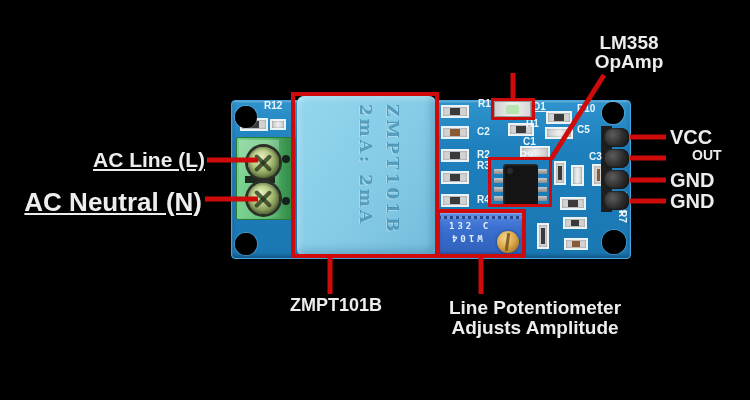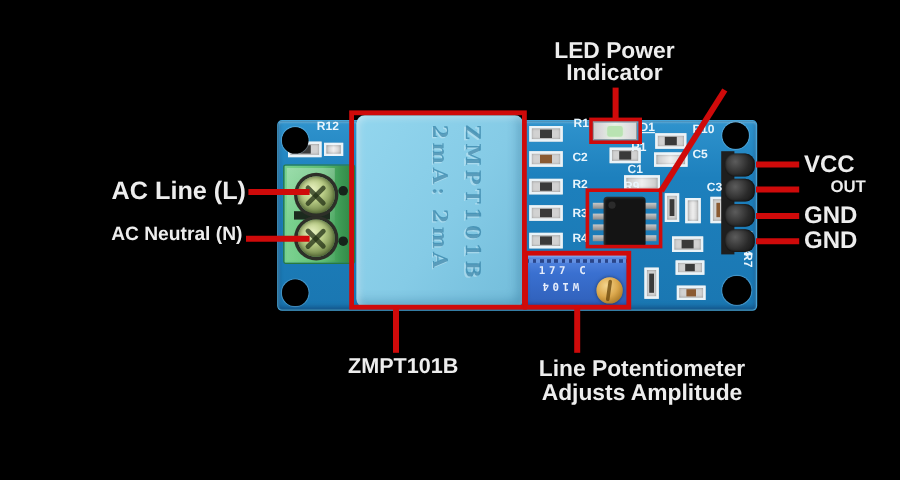--- a/index.html
+++ b/index.html
@@ -81,21 +81,21 @@
   .hpin { position:absolute; left:604px; width:25px; height:19px; border-radius:8px; z-index:21;
     background:radial-gradient(circle at 35% 35%, #5c5c5c 0%, #2a2a2a 55%, #121212 100%);
     box-shadow: inset 0 0 2px #000; }
   
   .redbox { position:absolute; border:4px solid #cf0a0a; z-index:40; }
   .redbox.thin { border-width:3px; }
   svg.lines { position:absolute; left:0; top:0; z-index:40; pointer-events:none; }
   
   .lbl { position:absolute; color:#ededed; font-weight:bold; z-index:50; white-space:nowrap; }
   .lbl.center { text-align:center; white-space:normal; }
-  .lbl.right { text-align:left; }
+  .lbl.right { text-align:left;text-decoration:underline; }
 </style>
 </head>
 <body>
 
 <div class="stage">
 
   <div class="pcb"></div>
 
   <div class="hole" style="left:235px;top:106px;width:22px;height:22px;"></div>
   <div class="hole" style="left:235px;top:233px;width:22px;height:22px;"></div>
@@ -132,21 +132,21 @@
   <div class="smd band" style="left:560px;top:197px;width:26px;height:13px;"></div>
   <div class="smd band" style="left:499px;top:224px;width:20px;height:13px;"></div>
   <div class="smd band" style="left:537px;top:223px;width:12px;height:26px;"></div>
   <div class="smd band" style="left:563px;top:217px;width:24px;height:12px;"></div>
   <div class="smd brown" style="left:564px;top:238px;width:24px;height:12px;"></div>
 
   <span class="sk" style="left:264px;top:100px;">R12</span>
   <span class="sk" style="left:478px;top:98px;">R1</span>
   <span class="sk" style="left:477px;top:126px;">C2</span>
   <span class="sk" style="left:477px;top:149px;">R2</span>
-  <span class="sk" style="left:477px;top:173px;">R3</span>
+  <span class="sk" style="left:477px;top:160px;">R3</span>
   <span class="sk" style="left:477px;top:194px;">R4</span>
   <span class="sk" style="left:533px;top:101px;text-decoration:underline;">D1</span>
   <span class="sk" style="left:564px;top:103px;padding-left:13px;">R10</span>
   <span class="sk" style="left:526px;top:118px;">R1</span>
   <span class="sk" style="left:577px;top:124px;">C5</span>
   <span class="sk" style="left:523px;top:136px;">C1</span>
   <span class="sk" style="left:520px;top:150px;">R9</span>
   <span class="sk" style="left:589px;top:151px;">C3</span>
   <span class="sk" style="left:509px;top:214px;">R5</span>
   <span class="sk rot" style="left:628px;top:192px;">R8</span>
@@ -163,21 +163,21 @@
     <b style="left:494px;top:187px;"></b>
       <b style="left:494px;top:196px;"></b>
     <b style="left:537px;top:169px;"></b>
       <b style="left:537px;top:178px;"></b>
     <b style="left:537px;top:187px;"></b>
       <b style="left:537px;top:196px;"></b>
   </div>
   <div class="chip"></div>
 
   <div class="trimpot"></div>
-  <div class="tp-txt" style="left:449px;top:221px;">177 C</div>
+  <div class="tp-txt" style="left:449px;top:221px;">132 C</div>
   <div class="tp-txt" style="left:449px;top:233px;transform:rotate(180deg);transform-origin:center;">W104</div>
   <div class="tp-screw"></div>
 
   <div class="hdr-strip"></div>
   <div class="hpin" style="top:128px;"></div>
   <div class="hpin" style="top:149px;"></div>
   <div class="hpin" style="top:170px;"></div>
   <div class="hpin" style="top:191px;"></div>
 
   <div class="redbox" style="left:291px;top:92px;width:148px;height:166px;"></div>
@@ -192,25 +192,25 @@
     <line x1="604" y1="75" x2="551" y2="159" stroke="#cf0a0a" stroke-width="5"></line>
     <line x1="630" y1="137" x2="666" y2="137" stroke="#cf0a0a" stroke-width="5"></line>
     <line x1="630" y1="158" x2="666" y2="158" stroke="#cf0a0a" stroke-width="5"></line>
     <line x1="630" y1="180" x2="666" y2="180" stroke="#cf0a0a" stroke-width="5"></line>
     <line x1="630" y1="201" x2="666" y2="201" stroke="#cf0a0a" stroke-width="5"></line>
     <line x1="330" y1="257" x2="330" y2="294" stroke="#cf0a0a" stroke-width="5"></line>
     <line x1="481" y1="257" x2="481" y2="294" stroke="#cf0a0a" stroke-width="5"></line>
   </svg>
 
   <div class="lbl right" style="right:545px;top:148px;font-size:21px;">AC Line (L)</div>
-  <div class="lbl right" style="right:548px;top:187px;font-size:16px;">AC Neutral (N)</div>
-
-  <div class="lbl center" style="left:427px;top:33px;width:170px;font-size:19px;line-height:19px;">
-    <div>LED Power</div>
-    <div>Indicator</div>
+  <div class="lbl right" style="right:548px;top:187px;font-size:26px;">AC Neutral (N)</div>
+
+  <div class="lbl center" style="left:544px;top:33px;width:170px;font-size:19px;line-height:19px;">
+    <div>LM358</div>
+    <div>OpAmp</div>
   </div>
 
   <div class="lbl" style="left:670px;top:126px;font-size:20px;">VCC</div>
   <div class="lbl" style="left:692px;top:147px;font-size:14px;">OUT</div>
   <div class="lbl" style="left:670px;top:169px;font-size:20px;">GND</div>
   <div class="lbl" style="left:670px;top:190px;font-size:20px;">GND</div>
 
   <div class="lbl center" style="left:251px;top:296px;width:170px;font-size:18px;line-height:19px;">
     <div>ZMPT101B</div>
   </div>

